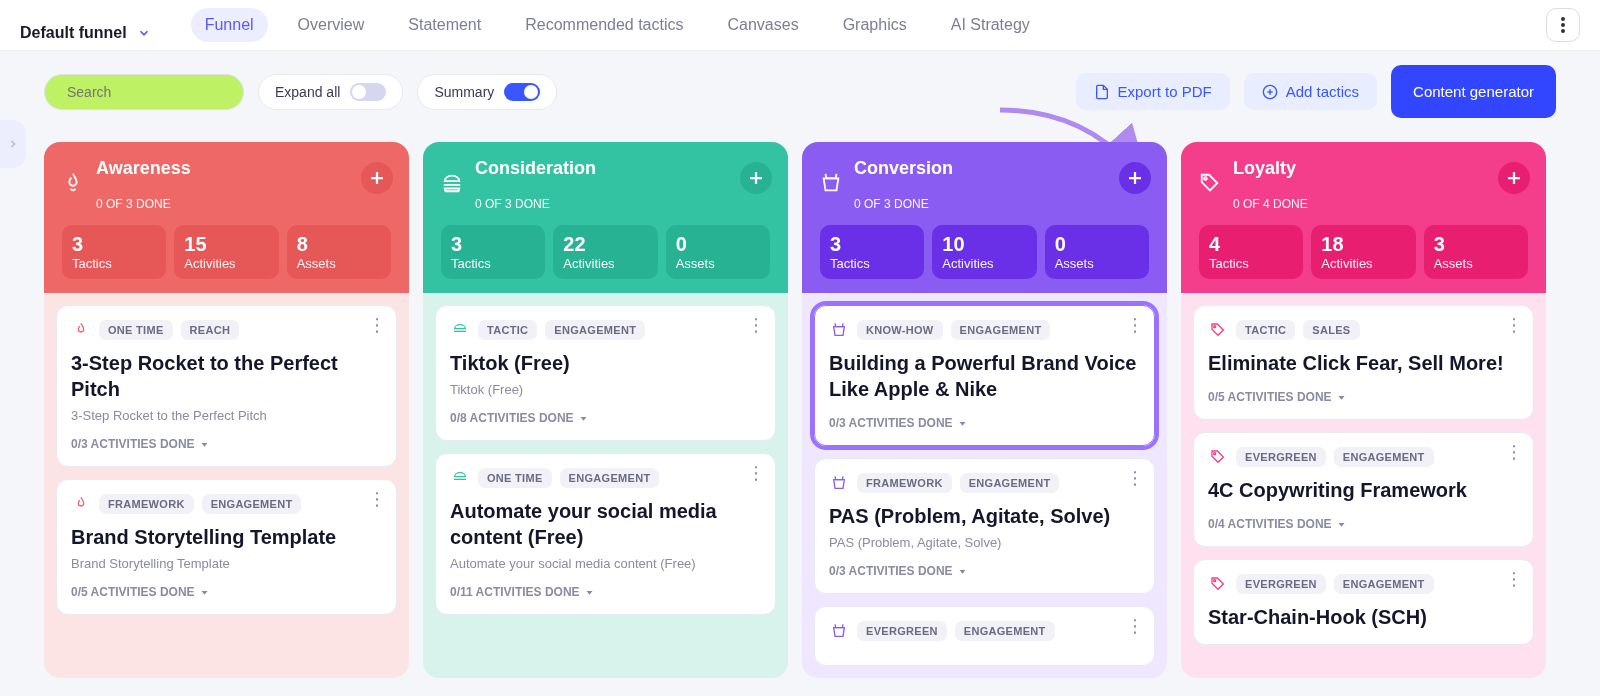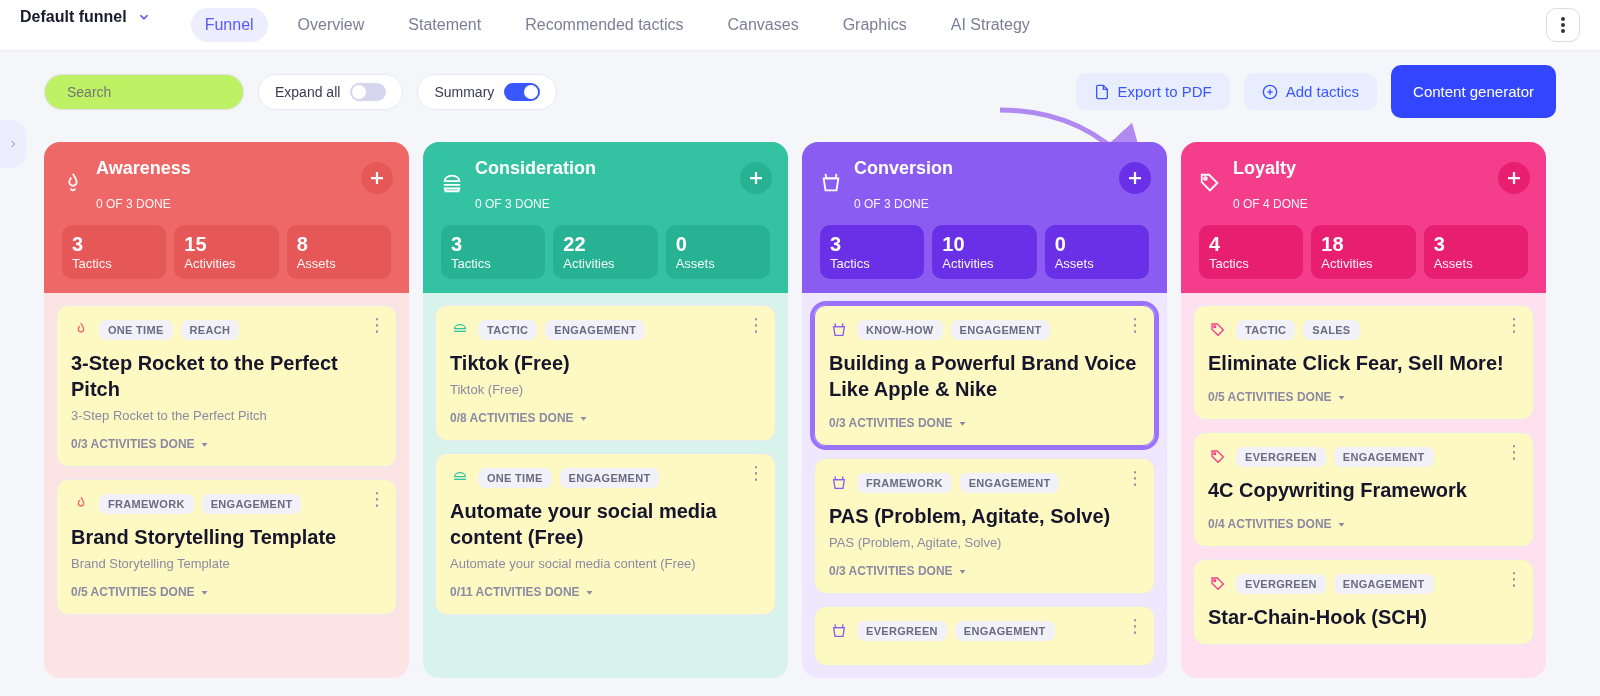--- a/index.html
+++ b/index.html
@@ -1,17 +1,17 @@
 <!DOCTYPE html>
 <html><head>
 <meta charset="utf-8">
 <style>
 *{box-sizing:border-box;margin:0;padding:0;font-family:'Segoe UI',Arial,sans-serif}
 body{background:#f5f6fa;width:1600px;height:696px;overflow:hidden}
-.topbar{background:#fff;display:flex;align-items:flex-start;padding:8px 20px;border-bottom:1px solid #eee;position:relative}
+.topbar{background:#fff;display:flex;align-items:flex-end;padding:8px 20px;border-bottom:1px solid #eee;position:relative}
 .funnel-select{display:inline-flex;align-items:center;gap:10px;font-weight:600;color:#1a1a2e;cursor:pointer;margin-right:40px}
 .tabs{display:flex;gap:16px}
 .tab{color:#7d7d96;cursor:pointer;padding:8px 14px;border-radius:20px}
 .tab.active{color:#5959ff;background:#eceefe}
 .kebab{position:absolute;right:20px;width:34px;height:34px;border:1px solid #ddd;border-radius:10px;display:flex;align-items:center;justify-content:center;cursor:pointer}
 .toolbar{display:flex;align-items:center;padding:14px 44px;gap:14px}
 .search{display:flex;align-items:center;background:#bef264;border:1px solid #e1e1ee;border-radius:22px;padding:8px 14px;width:200px}
 .search input{border:none;outline:none;font-size:14px;margin-left:8px;flex:1;background:transparent}
 .pill{background:#fff;border:1px solid #e8e8f4;border-radius:22px;padding:8px 16px;display:flex;align-items:center;gap:10px;font-size:14px;color:#3a3a56}
 .switch{width:36px;height:18px;border-radius:20px;position:relative;cursor:pointer}
@@ -28,21 +28,21 @@
 .col-head{padding:16px 18px 14px 18px;color:#fff;position:relative}
 .col-title-row{display:flex;align-items:center;gap:12px}
 .col-title{font-weight:700;font-size:18px}
 .col-sub{font-size:12px;opacity:.95;margin-top:18px}
 .plus-btn{position:absolute;right:16px;top:20px;width:32px;height:32px;border-radius:50%;display:flex;align-items:center;justify-content:center;color:#fff;font-size:22px;cursor:pointer}
 .stats{display:flex;gap:8px;margin-top:14px}
 .stat{flex:1;border-radius:10px;padding:8px 10px;color:#fff}
 .stat .n{font-size:20px;font-weight:700}
 .stat .lbl{font-size:13px;opacity:.95}
 .col-body{padding:12px;display:flex;flex-direction:column;gap:12px;overflow:hidden}
-.card{background:#fef9c3;border:1px solid #e9e9f2;border-radius:12px;padding:14px;position:relative}
+.card{background:#ffffff;border:1px solid #e9e9f2;border-radius:12px;padding:14px;position:relative}
 .card.hl{outline:4px solid #9b72ff;border-color:#9b72ff}
 .tags{display:flex;gap:8px;align-items:center;margin-bottom:10px}
 .tag{background:#f1f1f7;color:#6a6a85;font-size:11px;font-weight:700;padding:4px 9px;border-radius:7px;letter-spacing:.3px}
 .card-icon{width:20px;display:inline-flex;align-items:center;justify-content:center}
 .card-title{font-size:20px;font-weight:600;color:#15152c;line-height:1.3}
 .card-desc{font-size:13px;color:#8a8aa3;margin-top:6px}
 .act{font-size:12px;font-weight:700;color:#8a8aa3;margin-top:14px;display:inline-flex;align-items:center;gap:5px;cursor:pointer}
 .card-menu{position:absolute;right:10px;top:14px;color:#8a8aa3;cursor:pointer;font-size:18px;line-height:.6}
 
 .c-aw{background:#fde4e4}.c-aw .col-head{background:#ee6868}.c-aw .stat{background:#e65757}.c-aw .plus-btn{background:#e65757}

